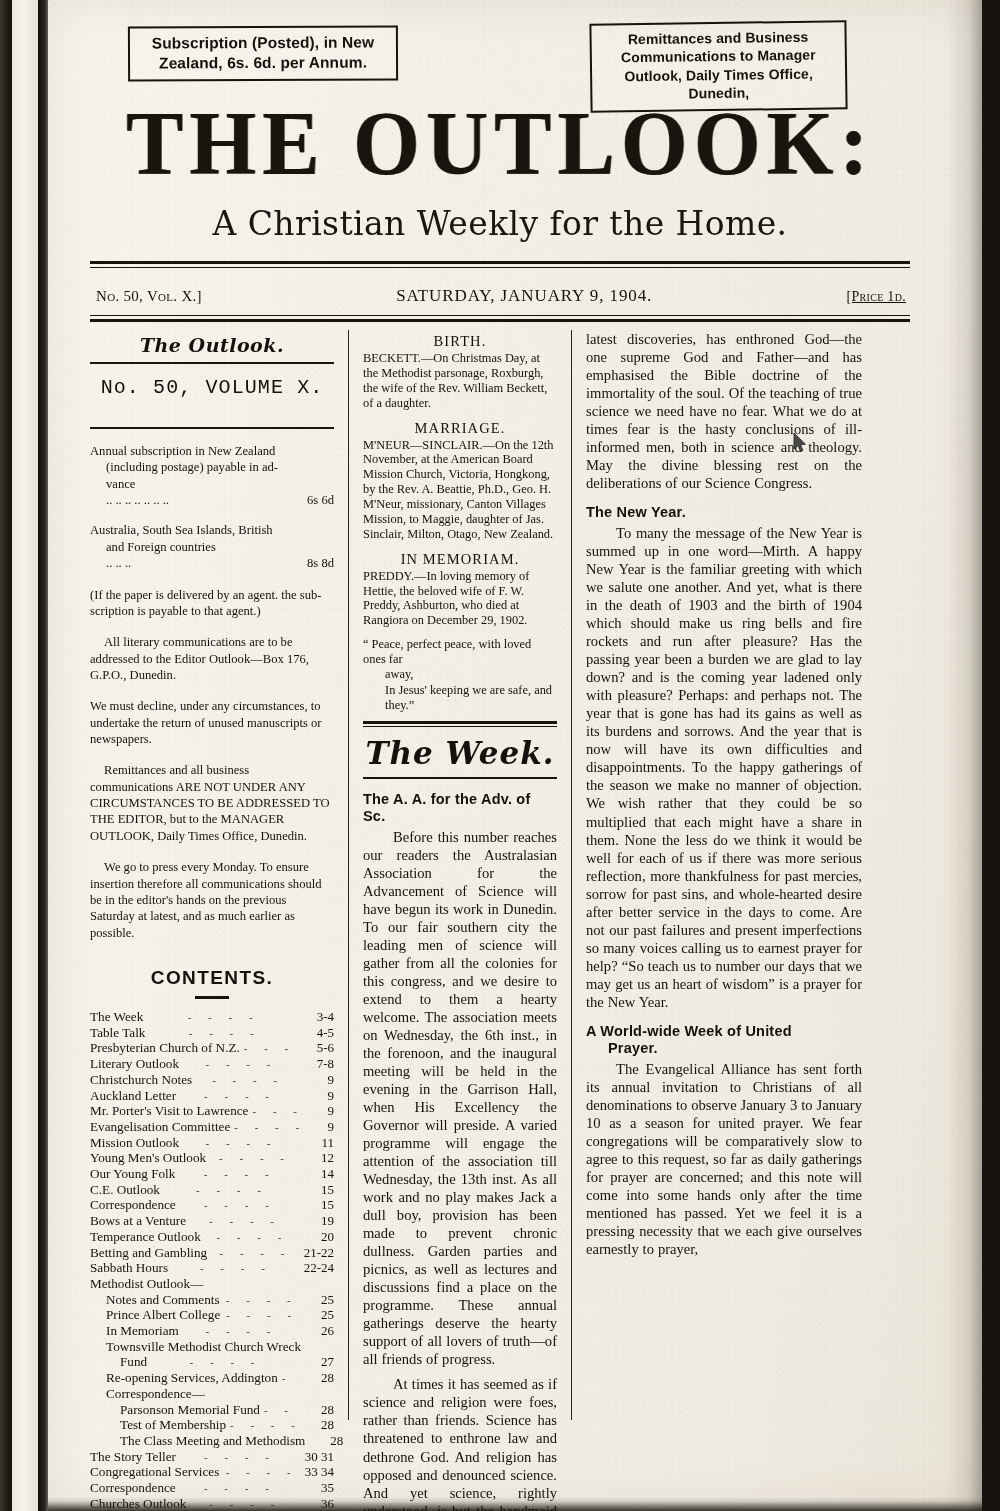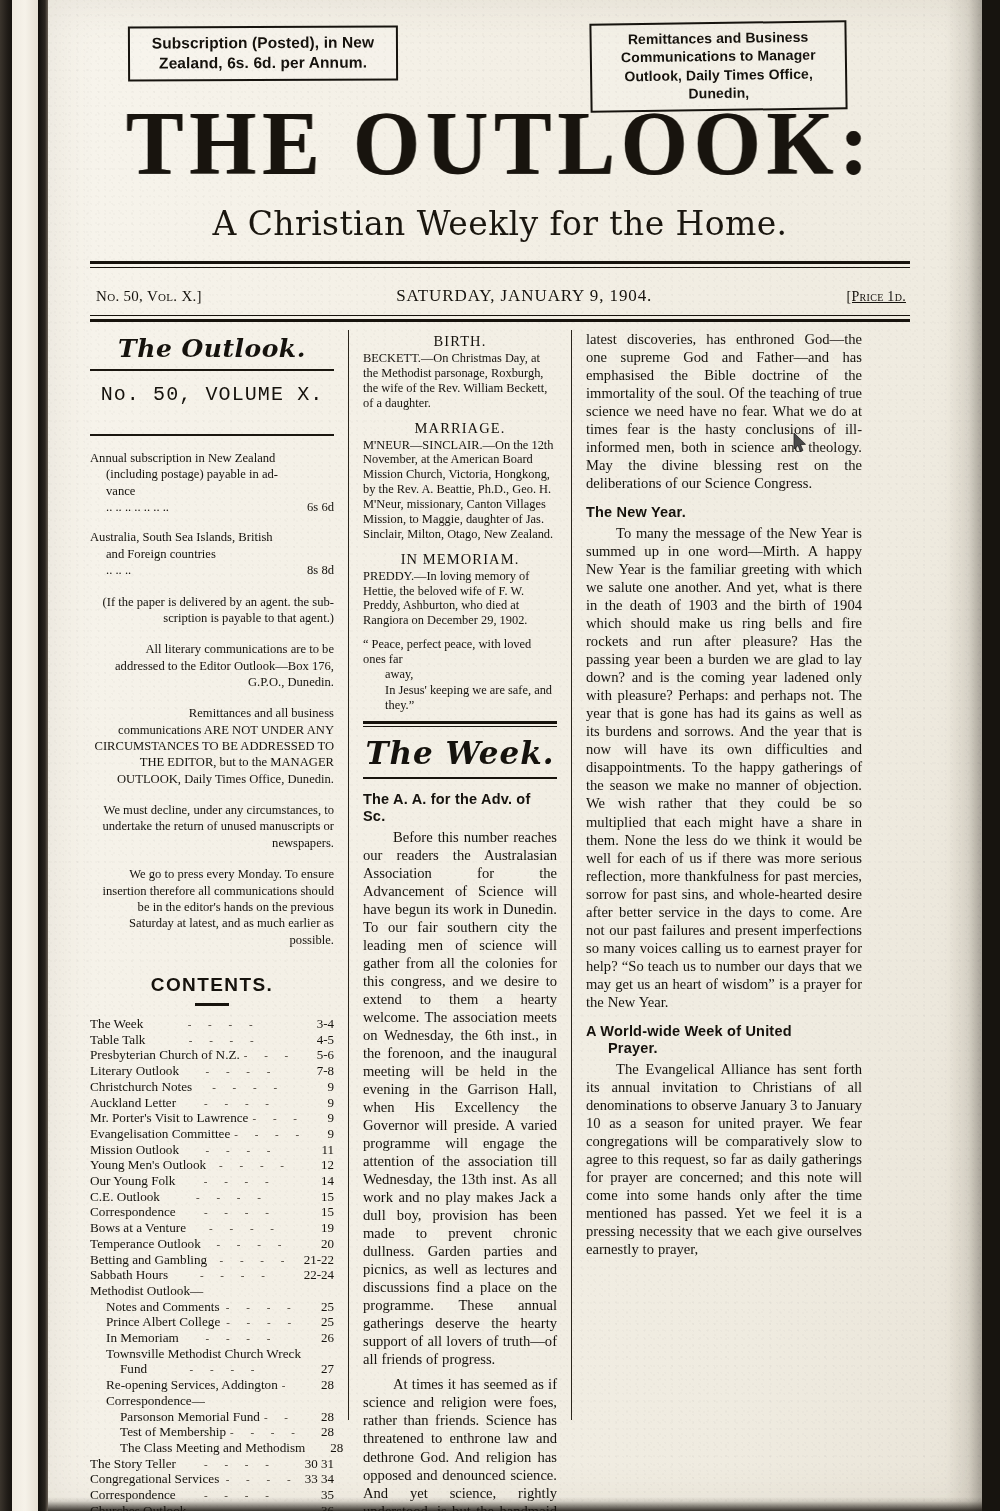--- a/index.html
+++ b/index.html
@@ -173,21 +173,21 @@
   .col-3 { width: 290px; padding-left: 14px; }
 
   
   .blackletter {
     font-family: "DejaVu Serif", "Liberation Serif", serif;
     font-weight: bold;
     font-style: italic;
     text-align: center;
     letter-spacing: .5px;
   }
-  .c1-logo { font-size: 25px; margin: 4px 0 4px; }
+  .c1-logo { font-size: 19px; margin: 4px 0 4px; }
   .hr-thin  { border-top: 2px solid #1a160f; margin: 6px 0; }
   .c1-volume {
     text-align: center;
     font-size: 20px;
     letter-spacing: 1.1px;
     margin: 12px 0 28px;
     font-family: Liberation Mono, monospace;
   }
   .rate {
     font-size: 12.6px;
@@ -198,21 +198,20 @@
     align-items: flex-end;
     gap: 6px;
   }
   .rate .txt { text-indent: 0; }
   .rate .txt .ind { display: block; padding-left: 16px; }
   .rate .amt { white-space: nowrap; font-size: 12.6px; }
   .note {
     font-size: 12.6px;
     line-height: 1.3;
     margin: 15px 0 0;
-    text-align: right;
   }
   .note.indent-first { text-indent: 14px; }
 
   .contents-title {
     text-align: center;
     font-family: "Liberation Sans","DejaVu Sans",sans-serif;
     font-weight: bold;
     font-size: 19px;
     letter-spacing: 1.4px;
     margin: 26px 0 2px;
@@ -360,22 +359,22 @@
           <div class="txt">
             <span>Australia, South Sea Islands, British</span>
             <span class="ind">and Foreign countries</span>
             <span class="ind">.. .. ..</span>
           </div>
           <div class="amt">8s 8d</div>
         </div>
 
         <div class="note">(If the paper is delivered by an agent. the sub-scription is payable to that agent.)</div>
         <div class="note indent-first">All literary communications are to be addressed to the Editor Outlook—Box 176, G.P.O., Dunedin.</div>
+        <div class="note">We must decline, under any circumstances, to undertake the return of unused manuscripts or newspapers.</div>
         <div class="note indent-first">Remittances and all business communications ARE NOT UNDER ANY CIRCUMSTANCES TO BE ADDRESSED TO THE EDITOR, but to the MANAGER OUTLOOK, Daily Times Office, Dunedin.</div>
-        <div class="note">We must decline, under any circumstances, to undertake the return of unused manuscripts or newspapers.</div>
         <div class="note indent-first">We go to press every Monday. To ensure insertion therefore all communications should be in the editor's hands on the previous Saturday at latest, and as much earlier as possible.</div>
 
         <div class="contents-title">CONTENTS.</div>
         <div class="contents-dash"></div>
 
         <div class="toc" id="toc">
             <div class="toc-row">
               <span class="t">The Week</span>
               <span class="lead">- - - -</span>
               <span class="p">3-4</span>

